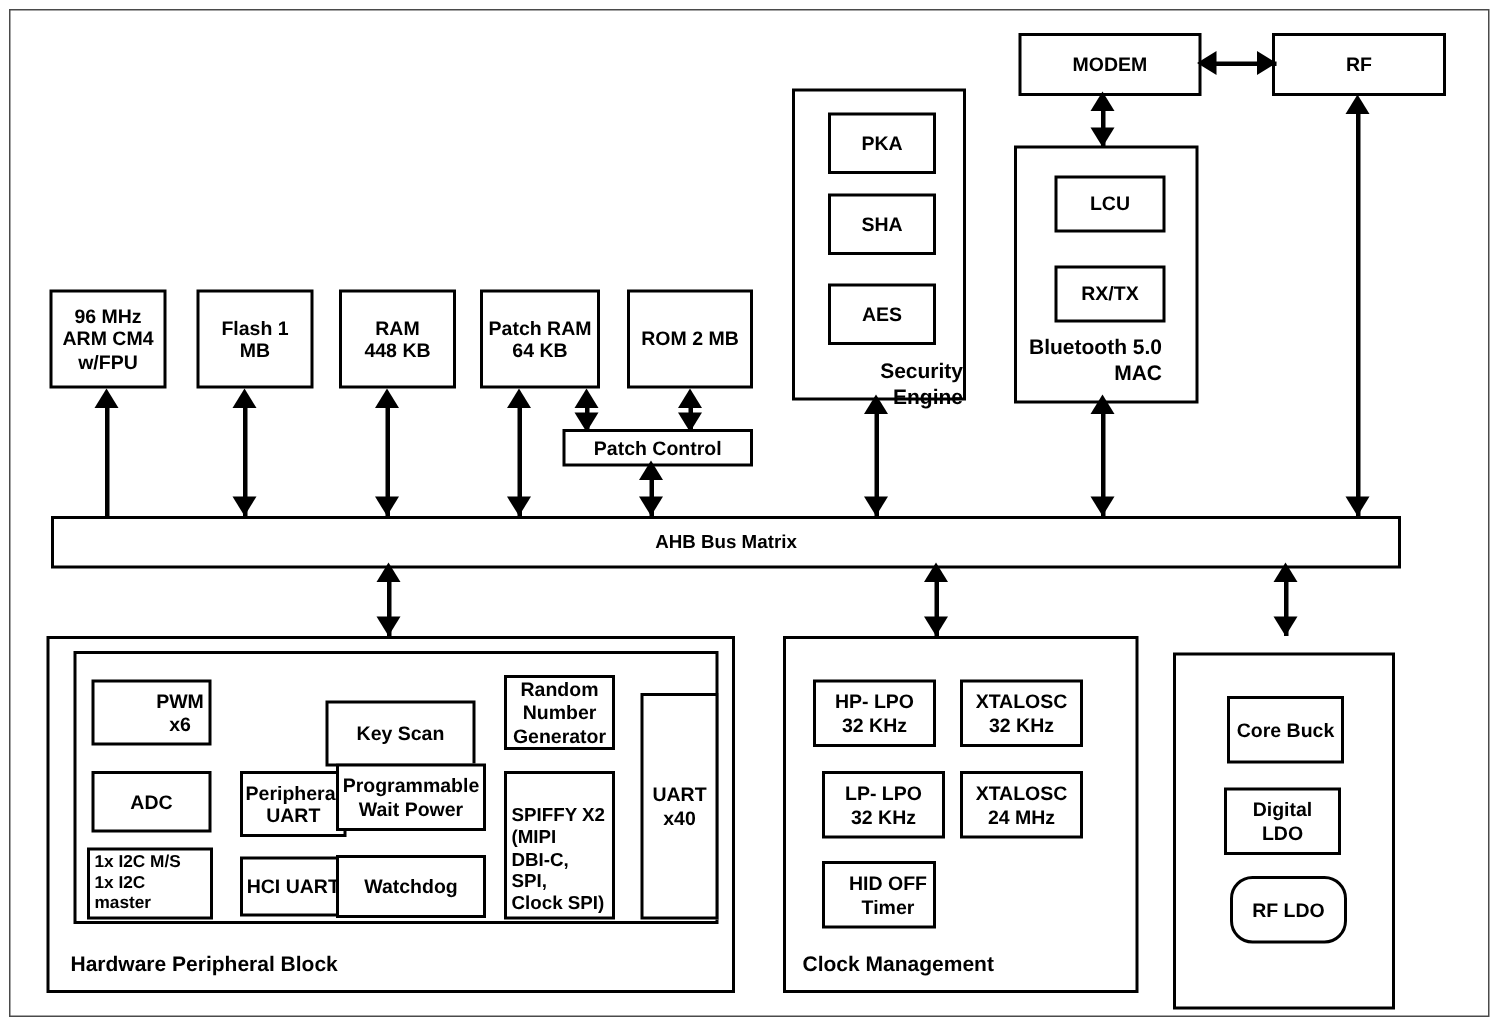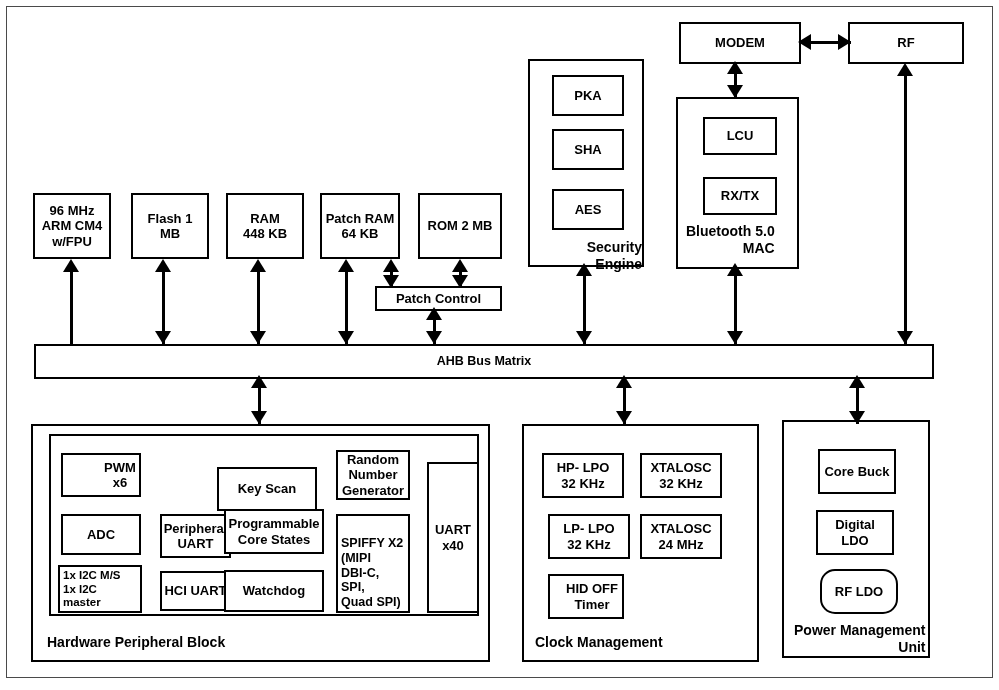--- a/index.html
+++ b/index.html
@@ -151,36 +151,36 @@
       </div>
       <div class="box fs13" style="left:127px;top:145px;width:71px;height:40px;">
         <span style="white-space:pre-line;">HCI UART</span>
       </div>
 
       <div class="box fs13" style="left:184px;top:27px;width:100px;height:44px;margin-top:14px;">
         <span style="white-space:pre-line;">Key Scan</span>
       </div>
       <div class="box fs13" style="left:191px;top:83px;width:100px;height:45px;">
         <span style="white-space:pre-line;">Programmable
-Core States</span>
+Wait Power</span>
       </div>
       <div class="box fs13" style="left:191px;top:144px;width:100px;height:42px;">
         <span style="white-space:pre-line;">Watchdog</span>
       </div>
 
       <div class="box fs13" style="left:303px;top:24px;width:74px;height:50px;">
         <span style="white-space:pre-line;">Random
 Number
 Generator</span>
       </div>
       <div class="box tl fs12" style="left:303px;top:88px;width:74px;height:99px;">
         <span class="pad" style="margin-top:18px;white-space:pre-line;">SPIFFY X2
 (MIPI
 DBI-C, SPI,
-Quad SPI)</span>
+Clock SPI)</span>
       </div>
 
       <div class="box fs13" style="left:394px;top:36px;width:52px;height:151px;">
         <span style="white-space:pre-line;">UART
 x40</span>
       </div>
 
       <div class="group-label fs14" style="left:14px;top:208px;">Hardware Peripheral Block</div>
     </div>
 
@@ -201,33 +201,31 @@
         <span style="white-space:pre-line;">XTALOSC
 24 MHz</span>
       </div>
       <div class="box fs13" style="left:24px;top:148px;width:76px;height:45px;padding-left:12px;">
         <span style="white-space:pre-line;">HID OFF
 Timer</span>
       </div>
       <div class="group-label fs14" style="left:11px;top:208px;">Clock Management</div>
     </div>
 
-    <div class="group" style="left:775px;top:413px;width:148px;height:238px;">
+    <div class="group" style="left:775px;top:428px;width:148px;height:238px;">
       <div class="box fs13" style="left:34px;top:27px;width:78px;height:45px;">
         <span style="white-space:pre-line;">Core Buck</span>
       </div>
       <div class="box fs13" style="left:32px;top:88px;width:78px;height:45px;">
         <span style="white-space:pre-line;">Digital
 LDO</span>
       </div>
       <div class="box fs13" style="left:36px;top:147px;width:78px;height:45px;border-radius:15px;">
         <span style="white-space:pre-line;">RF LDO</span>
       </div>
-      <div class="group-label fs14" style="left:10px;top:200px;white-space:pre-line;">Power Management
-Unit</div>
     </div>
 
     <div class="vline" style="left:63px;top:258px;height:79px;"></div>
     <div class="ah-up" style="left:56px;top:252px;"></div>
 
     <div class="vline" style="left:155px;top:258px;height:79px;"></div>
     <div class="ah-up" style="left:148px;top:252px;"></div>
     <div class="ah-down" style="left:148px;top:324px;"></div>
 
     <div class="vline" style="left:250px;top:258px;height:79px;"></div>

